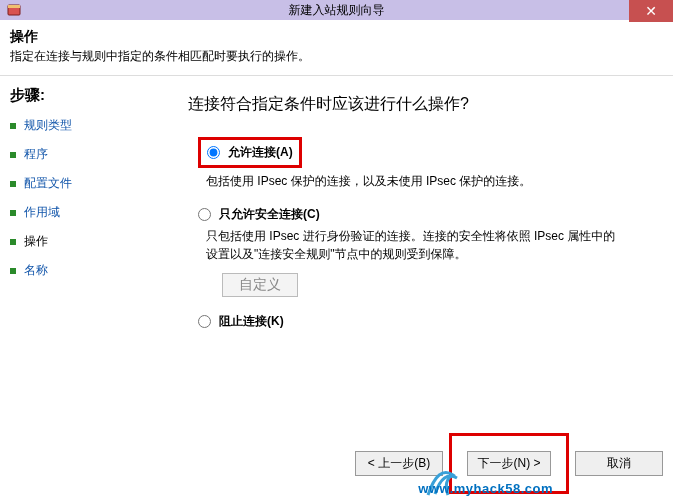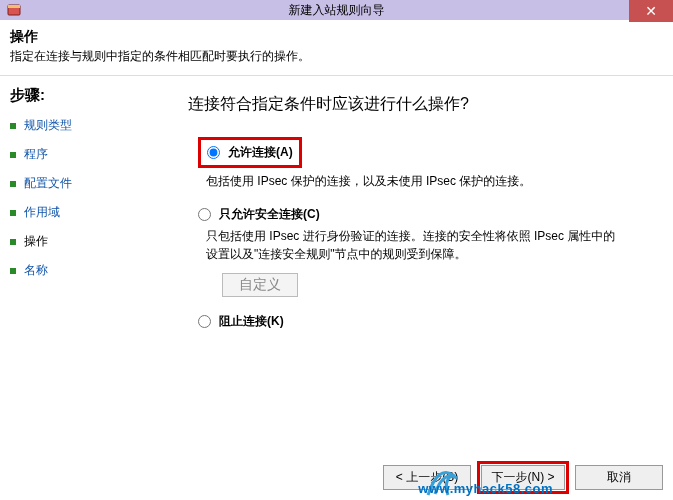--- a/index.html
+++ b/index.html
@@ -29,21 +29,21 @@
   .opt-row input[type=radio] { margin-right:8px; }
   .opt-row label { font-weight:bold; font-size:12px; }
   .opt-desc { font-size:12px; margin: 4px 0 0 8px; color:#000; line-height:1.5; max-width:420px;}
   
   .red-box { border: 3px solid #d00; padding: 4px 6px; display:inline-block; }
   
   .custom-btn { margin: 10px 0 0 24px; padding: 2px 16px; font-size:14px; background:#f4f4f4; border:1px solid #bbb; color:#888; cursor:default;}
   
   .footer { position:absolute; bottom:6px; right:10px; display:flex; gap:6px; align-items:center; }
   .footer button { font-size:12px; padding: 3px 8px; min-width:88px; background:#efefef; border:1px solid #999; cursor:pointer;}
-  .footer .red-wrap { border:3px solid #d00; padding:1px; display:inline-flex;}
+  .footer .red-wrap { border:3px solid #d00; padding:15px; display:inline-flex;}
   .footer .red-wrap button{ min-width:84px;}
   
   .watermark { position:absolute; bottom:4px; right:120px; font-size:13px; color:#0070c0; font-weight:bold; font-family: Arial, sans-serif; letter-spacing:.5px; z-index:5; pointer-events:none;}
   
   .wm-swoosh { position:absolute; bottom:0px; right:200px; width:50px; height:40px; pointer-events:none; z-index:4;}
 </style>
 </head>
 <body>
 
 <div class="titlebar">

